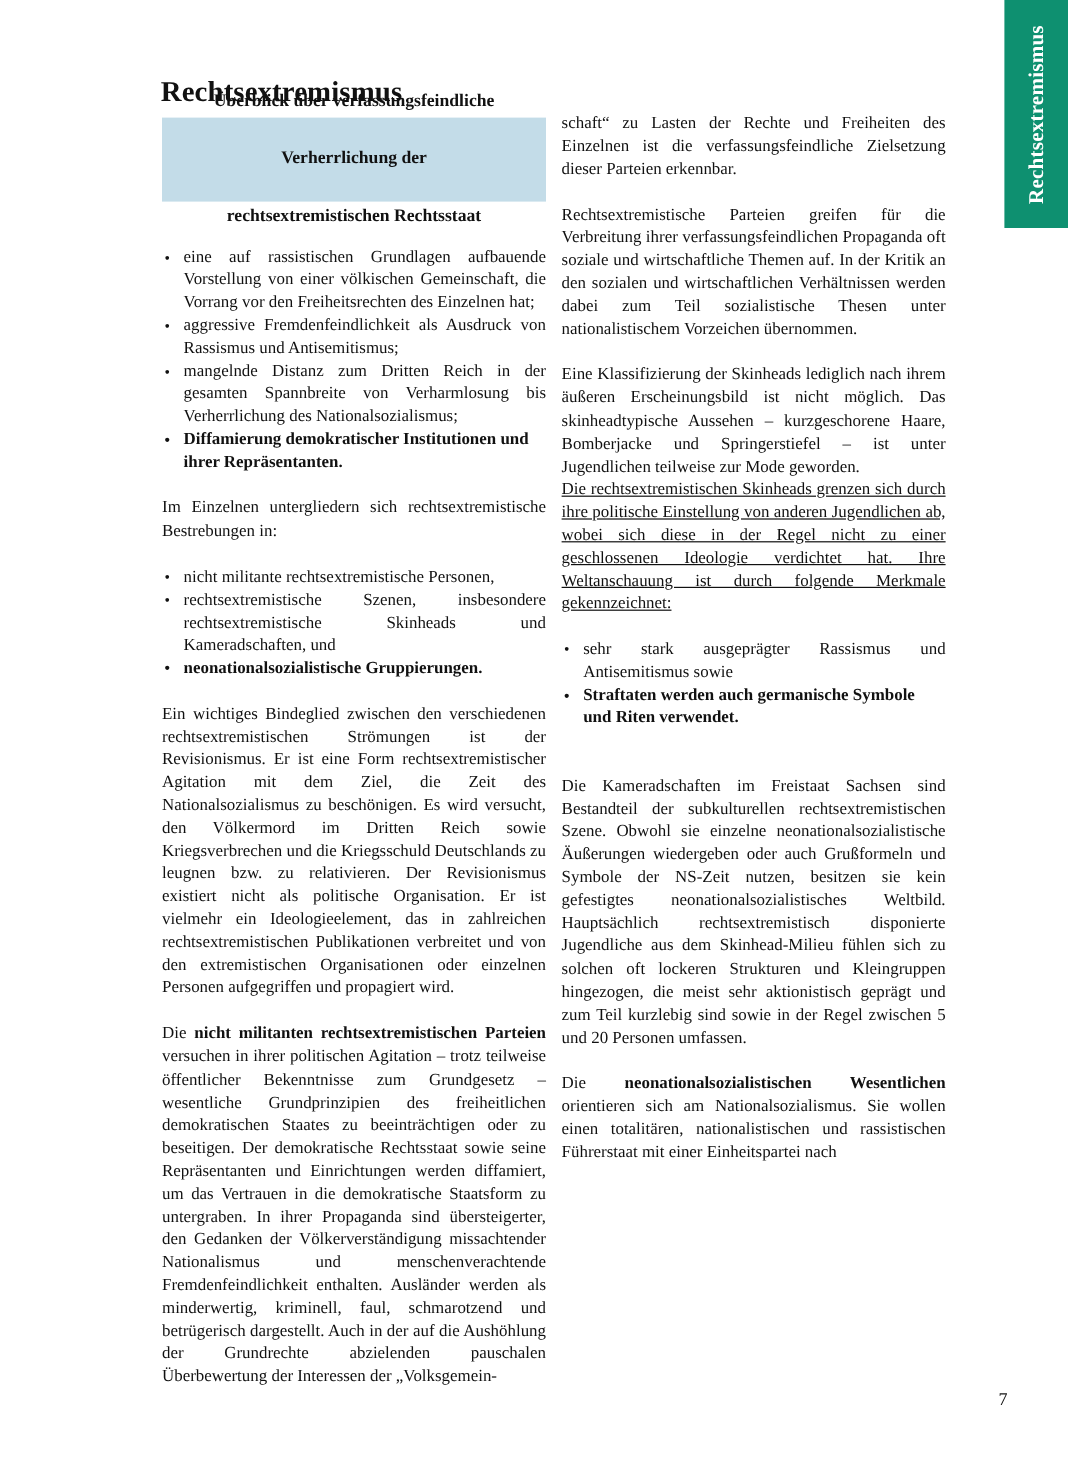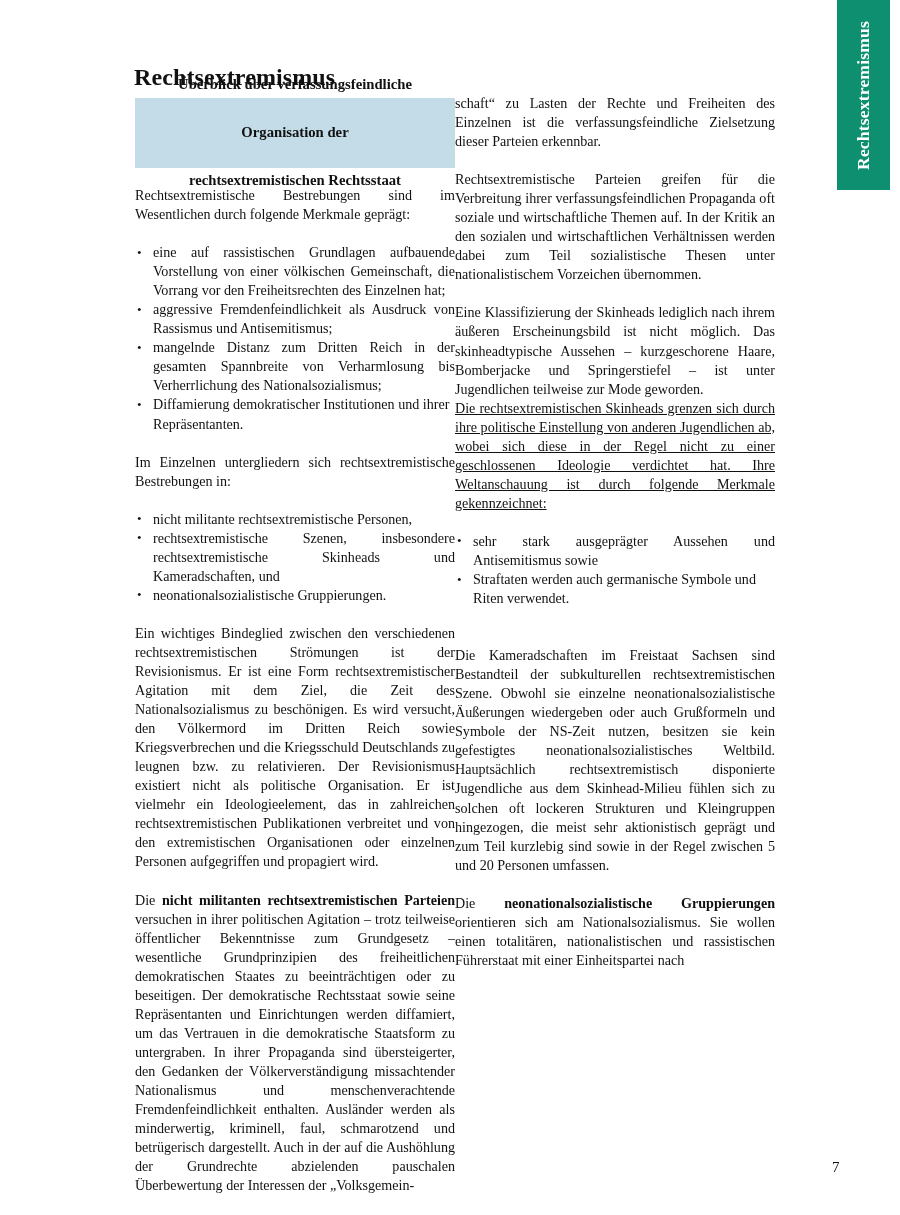--- a/index.html
+++ b/index.html
@@ -85,21 +85,21 @@
   .col {
     position: absolute;
     width: 320px;
     font-size: 14.1px;
     line-height: 19.05px;
     text-align: justify;
     text-justify: inter-word;
     hyphens: manual;
   }
   .col-left  { left: 135px; top: 186px; }
-  .col-right { left: 455px; top: 94px;  }
+  .col-right { left: 468px; top: 94px;  }
 
   p.para {
     margin: 0 0 0 0;
   }
   p.para + p.para { margin-top: 0; text-decoration: underline; }
 
   .gap { height: 19px; }
 
   ul.bullets {
     list-style: none;
@@ -113,21 +113,21 @@
     margin: 0;
   }
   ul.bullets li::before {
     content: "\2022";
     position: absolute;
     left: 2px;
     top: -0.5px;
     font-size: 13px;
     line-height: 19.05px;
   }
-  ul.bullets li:last-child { text-align: left; }
+  ul.bullets li:last-child { text-align: left; font-weight: bold; }
 
   b, strong { font-weight: bold; }
 
   
   .folio {
     position: absolute;
     left: 832px;
     top: 1159px;
     font-size: 15px;
     font-weight: normal;
@@ -139,27 +139,26 @@
 <div class="page">
 
   <div class="side-tab" style="background: rgb(14, 144, 112);">
     <span class="side-tab-label" style="color: rgb(255, 255, 255);">Rechtsextremismus</span>
   </div>
 
   <h1 class="page-title">Rechtsextremismus</h1>
 
   <div class="callout-box" style="background: rgb(195, 220, 232);">
     <div class="callout-line">Überblick über verfassungsfeindliche</div>
-    <div class="callout-line">Organisation der</div>
+    <div class="callout-line">Verherrlichung der</div>
     <div class="callout-line">rechtsextremistischen Rechtsstaat</div>
   </div>
 
   <div class="col col-left">
 
-    <p class="para">Rechtsextremistische Bestrebungen sind im Wesentlichen durch folgende Merkmale geprägt:</p>
 
     <div class="gap"></div>
 
     <ul class="bullets">
       <li>eine auf rassistischen Grundlagen aufbauende Vorstellung von einer völkischen Gemeinschaft, die Vorrang vor den Freiheitsrechten des Einzelnen hat;</li>
       <li>aggressive Fremdenfeindlichkeit als Ausdruck von Rassismus und Antisemitismus;</li>
       <li>mangelnde Distanz zum Dritten Reich in der gesamten Spannbreite von Verharmlosung bis Verherrlichung des Nationalsozialismus;</li>
       <li>Diffamierung demokratischer Institutionen und ihrer Repräsentanten.</li>
     </ul>
 
@@ -196,32 +195,32 @@
     <div class="gap"></div>
 
 
     <p class="para">Eine Klassifizierung der Skinheads lediglich nach ihrem äußeren Erscheinungsbild ist nicht möglich. Das skinheadtypische Aussehen – kurzgeschorene Haare, Bomberjacke und Springerstiefel – ist unter Jugendlichen teilweise zur Mode geworden.</p>
 
     <p class="para">Die rechtsextremistischen Skinheads grenzen sich durch ihre politische Einstellung von anderen Jugendlichen ab, wobei sich diese in der Regel nicht zu einer geschlossenen Ideologie verdichtet hat. Ihre Weltanschauung ist durch folgende Merkmale gekennzeichnet:</p>
 
     <div class="gap"></div>
 
     <ul class="bullets">
-      <li>sehr stark ausgeprägter Aussehen und Antisemitismus sowie</li>
+      <li>sehr stark ausgeprägter Rassismus und Antisemitismus sowie</li>
       <li>Straftaten werden auch germanische Symbole und Riten verwendet.</li>
     </ul>
 
     <div class="gap"></div>
 
 
     <div class="gap"></div>
 
     <p class="para">Die Kameradschaften im Freistaat Sachsen sind Bestandteil der subkulturellen rechtsextremistischen Szene. Obwohl sie einzelne neonationalsozialistische Äußerungen wiedergeben oder auch Grußformeln und Symbole der NS-Zeit nutzen, besitzen sie kein gefestigtes neonationalsozialistisches Weltbild. Hauptsächlich rechtsextremistisch disponierte Jugendliche aus dem Skinhead-Milieu fühlen sich zu solchen oft lockeren Strukturen und Kleingruppen hingezogen, die meist sehr aktionistisch geprägt und zum Teil kurzlebig sind sowie in der Regel zwischen 5 und 20 Personen umfassen.</p>
 
     <div class="gap"></div>
 
-    <p class="para"><span>Die </span><b>neonationalsozialistische Gruppierungen</b><span> orientieren sich am Nationalsozialismus. Sie wollen einen totalitären, nationalistischen und rassistischen Führerstaat mit einer Einheitspartei nach</span></p>
+    <p class="para"><span>Die </span><b>neonationalsozialistischen Wesentlichen</b><span> orientieren sich am Nationalsozialismus. Sie wollen einen totalitären, nationalistischen und rassistischen Führerstaat mit einer Einheitspartei nach</span></p>
 
   </div>
 
   <div class="folio">7</div>
 
 </div>
 
 </body></html>

